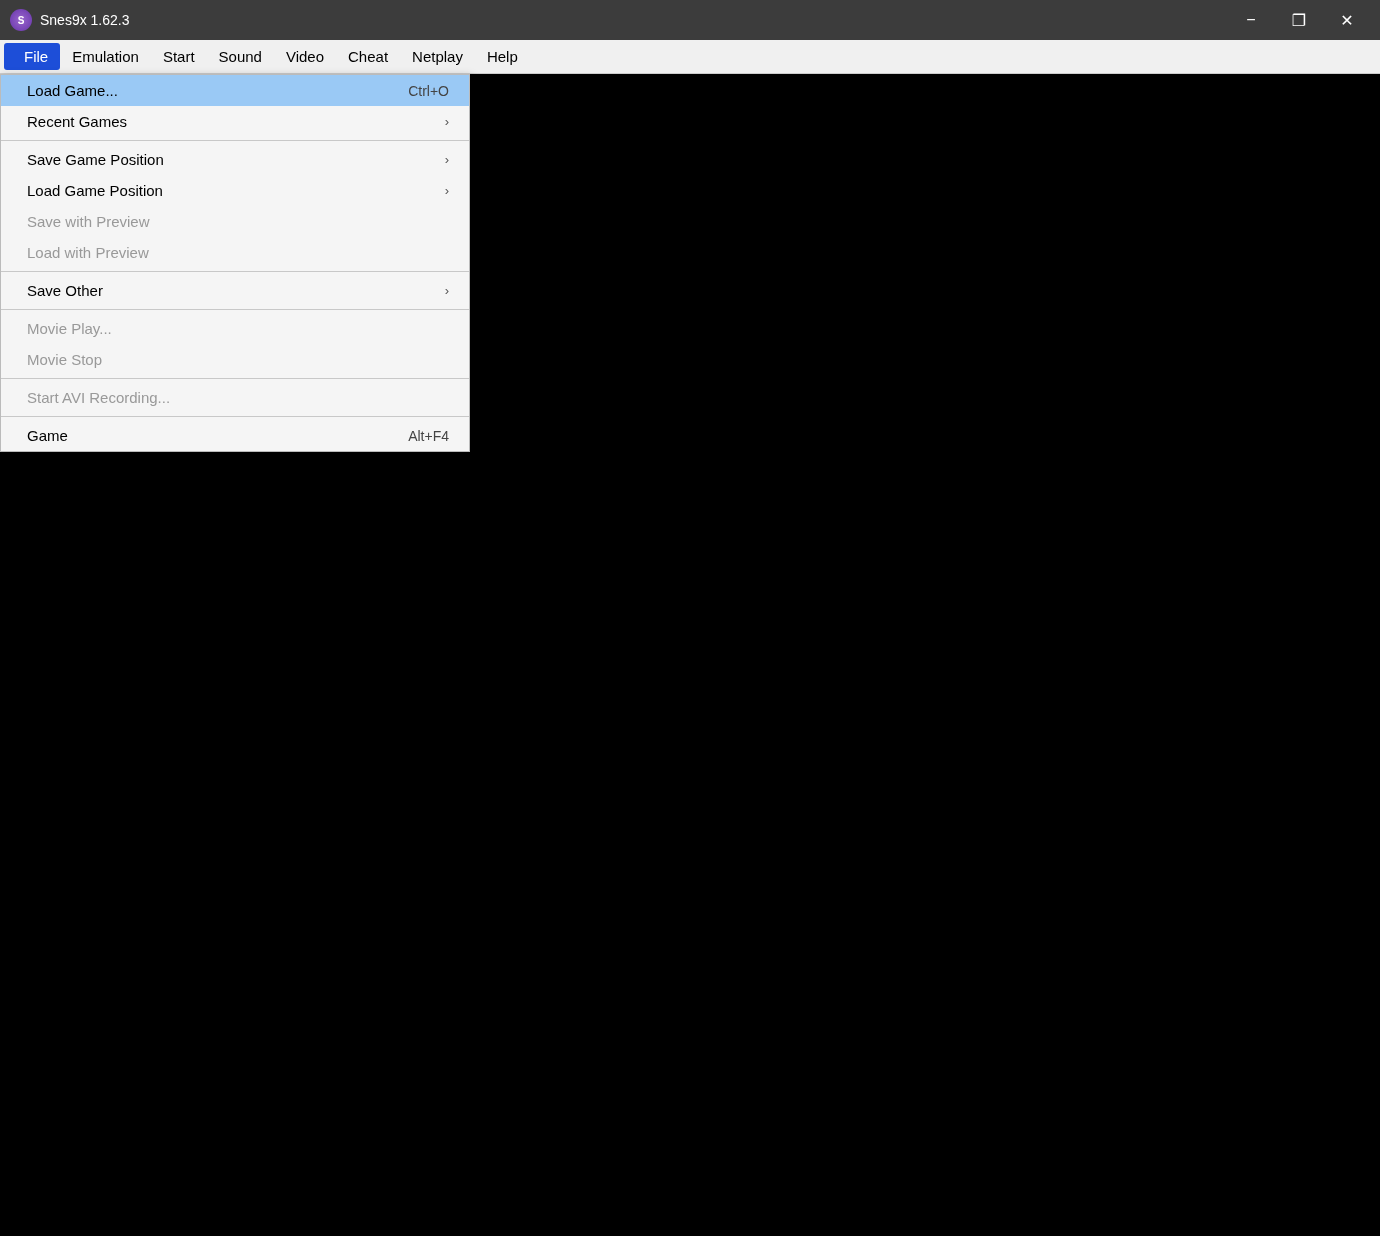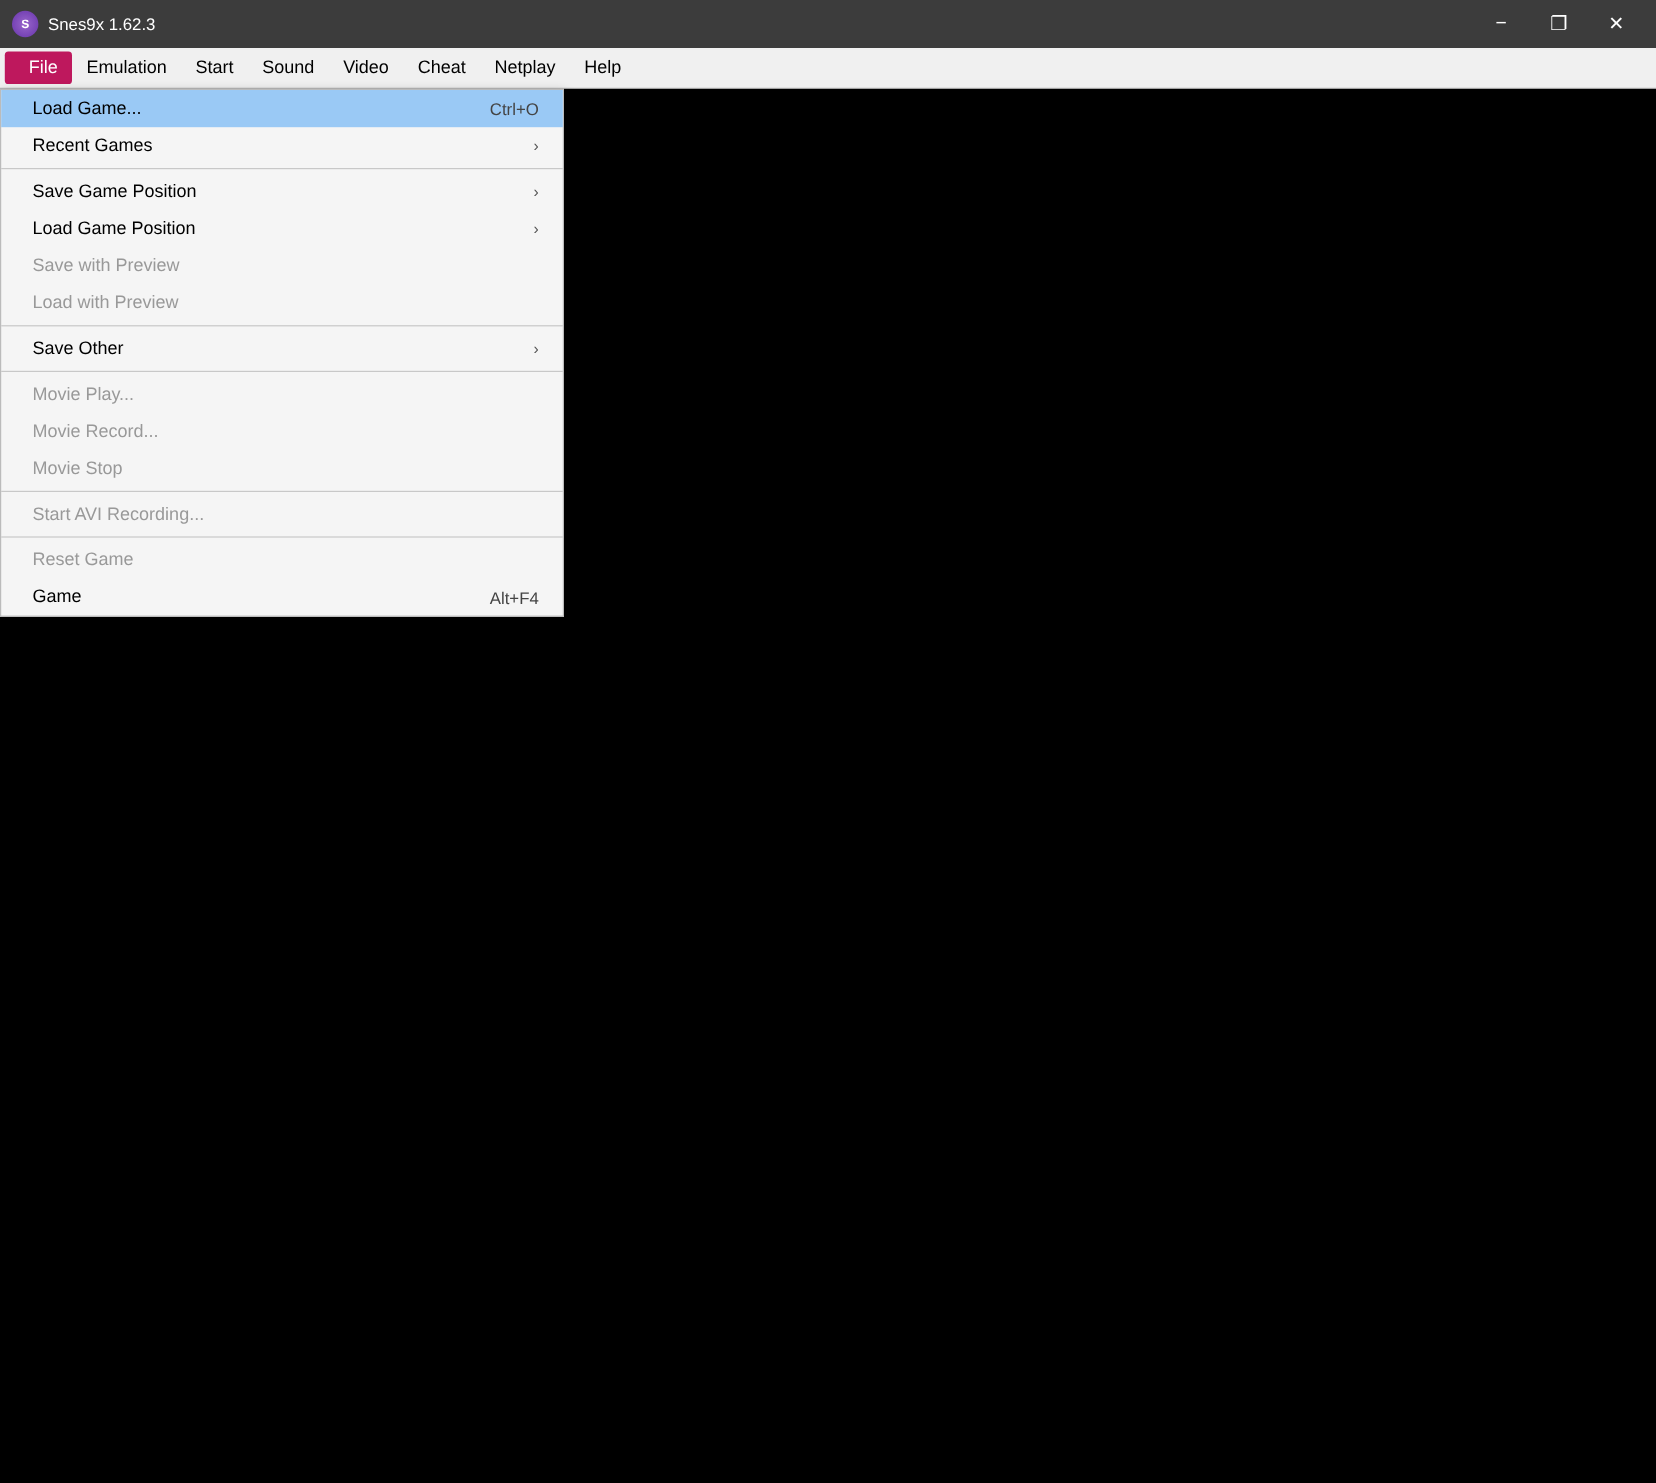--- a/index.html
+++ b/index.html
@@ -64,21 +64,21 @@
     }
     .menubar-item {
       padding: 5px 12px;
       cursor: pointer;
       font-size: 15px;
       color: #000;
       border-radius: 3px;
       position: relative;
     }
     .menubar-item.active {
-      background: #be185d;
+      background: #1d4ed8;
       color: #fff;
       padding-left: 20px;
     }
 
     
     .dropdown-container {
       position: absolute;
       top: 74px;
       left: 0px;
       width: 470px;
@@ -212,39 +212,33 @@
     <span class="arrow">›</span>
   </div>
 
 
   <div class="menu-separator"></div>
 
   <div class="menu-item disabled">
     <span>Movie Play...</span>
   </div>
 
-  <div class="menu-item disabled">
-    <span>Movie Record...</span>
-  </div>
 
   <div class="menu-item disabled">
     <span>Movie Stop</span>
   </div>
 
   <div class="menu-separator"></div>
 
   <div class="menu-item disabled">
     <span>Start AVI Recording...</span>
   </div>
 
   <div class="menu-separator"></div>
 
-  <div class="menu-item disabled">
-    <span>Reset Game</span>
-  </div>
 
   <div class="menu-item">
     <span>Game</span>
     <span class="shortcut">Alt+F4</span>
   </div>
 
 </div>
 
 <div class="content-area"></div>
 

